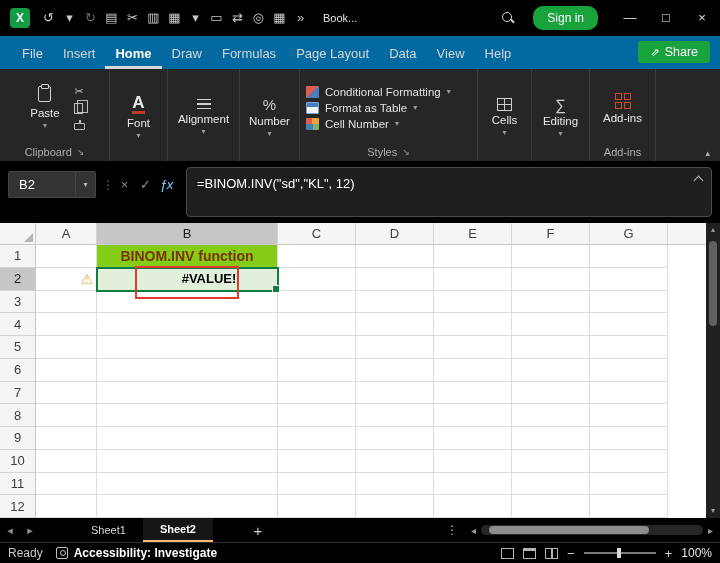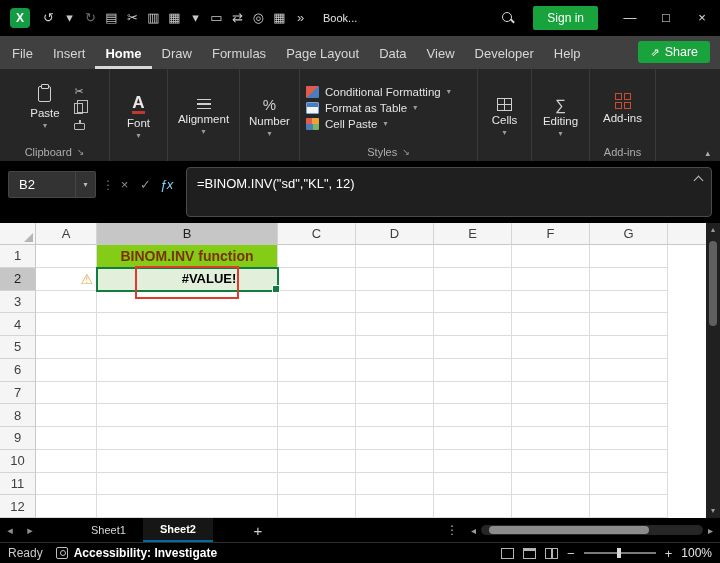--- a/index.html
+++ b/index.html
@@ -11,25 +11,25 @@
 .titlebar{position:absolute;top:0;left:0;right:0;height:36px;display:flex;align-items:center;padding-left:10px;background:#000;}
 .logo{width:20px;height:20px;border-radius:4px;background:#149c44;color:#fff;font-weight:700;font-size:12px;display:flex;align-items:center;justify-content:center;margin-right:8px;}
 .qat{display:flex;align-items:center;}
 .ticon{color:#c9c9c9;font-size:13px;width:21px;text-align:center;line-height:36px;cursor:default;}
 .ticon.dim{color:#6b6b6b;}
 .tname{color:#e4e4e4;font-size:11px;margin:0 10px 0 12px;white-space:nowrap;}
 .titlebar .spacer{flex:1;}
 .searchicon{position:relative;width:14px;height:14px;margin-right:18px;}
 .searchicon::before{content:"";position:absolute;left:1px;top:1px;width:8px;height:8px;border:1.5px solid #d6d6d6;border-radius:50%;}
 .searchicon::after{content:"";position:absolute;left:9px;top:9px;width:5px;height:1.5px;background:#d6d6d6;transform:rotate(45deg);}
-.signin{background:#18A33C;color:#fff;font-size:12px;padding:5px 14px;border-radius:2px;margin-right:14px;cursor:pointer;white-space:nowrap;}
+.signin{background:#18A33C;color:#fff;font-size:12px;padding:5px 14px;border-radius:10px;margin-right:14px;cursor:pointer;white-space:nowrap;}
 .wctl{color:#e0e0e0;width:36px;text-align:center;font-size:13px;line-height:36px;cursor:pointer;}
 
 
-.menubar{position:absolute;top:36px;left:0;right:0;height:33px;display:flex;align-items:flex-end;padding-left:2px;background:#404040;}
+.menubar{position:absolute;top:36px;left:0;right:0;height:33px;display:flex;align-items:flex-end;padding-left:12px;background:#0369a1;}
 .mtab{color:#d6d6d6;font-size:13px;padding:7px 10px 8px;cursor:pointer;white-space:nowrap;}
 .mtab.active{color:#fff;font-weight:700;border-bottom:3px solid #d9d9d9;padding-bottom:5px;}
 .share{position:absolute;right:10px;top:5px;background:#18A33C;color:#fff;font-size:12.5px;padding:4px 12px;border-radius:3px;display:flex;gap:5px;align-items:center;cursor:pointer;}
 .share .sg{font-size:11px;}
 
 
 .ribbon{position:absolute;top:69px;left:0;right:0;height:92px;background:#262626;display:flex;}
 .rgroup{display:flex;flex-direction:column;border-right:1px solid #3a3a3a;}
 .gcontent{flex:1;display:flex;align-items:center;justify-content:center;padding:4px 6px 0;}
 .glabel{height:18px;font-size:11px;color:#adadad;display:flex;align-items:center;justify-content:center;gap:5px;}
@@ -95,21 +95,21 @@
 .vscroll{position:absolute;top:223px;right:0;width:14px;height:295px;background:#202020;display:flex;flex-direction:column;align-items:center;}
 .varrow{color:#9a9a9a;font-size:8px;height:14px;line-height:14px;cursor:pointer;}
 .vthumb{width:8px;height:85px;background:#606060;border-radius:4px;margin-top:4px;cursor:grab;}
 .vspacer{flex:1;}
 
 
 .sheetbar{position:absolute;top:518px;left:0;right:0;height:24px;background:#000;display:flex;align-items:center;}
 .snav{color:#8f8f8f;font-size:11px;width:20px;text-align:center;cursor:pointer;}
 .tabstrip{display:flex;margin-left:34px;height:24px;}
 .sheettab{color:#d9d9d9;font-size:11px;padding:0 17px;line-height:24px;cursor:pointer;}
-.sheettab.active{color:#fff;font-weight:700;background:#161616;border-bottom:2px solid #0369a1;line-height:22px;}
+.sheettab.active{color:#fff;font-weight:700;background:#161616;border-bottom:2px solid #fdba74;line-height:22px;}
 .addsheet{color:#cfcfcf;font-size:15px;width:34px;text-align:center;margin-left:28px;cursor:pointer;}
 .smenu{color:#bdbdbd;margin-left:auto;margin-right:8px;font-size:12px;cursor:pointer;}
 .hscroll{display:flex;align-items:center;width:252px;margin-right:2px;}
 .harrow{color:#9a9a9a;font-size:10px;width:15px;text-align:center;cursor:pointer;}
 .htrack{flex:1;height:10px;background:#262626;border-radius:5px;position:relative;}
 .hthumb{position:absolute;left:8px;top:1px;height:8px;width:160px;background:#8c8c8c;border-radius:4px;cursor:grab;}
 
 
 .statusbar{position:absolute;top:542px;left:0;right:0;height:21px;background:#000;border-top:1px solid #2e2e2e;display:flex;align-items:center;color:#c9c9c9;font-size:12px;padding:0 8px;gap:13px;}
 .acc{display:flex;align-items:center;gap:6px;color:#fff;font-weight:700;cursor:pointer;}
@@ -158,21 +158,20 @@
   <div class="menubar">
     <div class="tabstrip-menu" style="display:flex">
         <span class="mtab">File</span>
         <span class="mtab">Insert</span>
         <span class="mtab active">Home</span>
         <span class="mtab">Draw</span>
         <span class="mtab">Formulas</span>
         <span class="mtab">Page Layout</span>
         <span class="mtab">Data</span>
         <span class="mtab">View</span>
-        <span class="mtab">Developer</span>
         <span class="mtab">Help</span>
       </div>
     <span class="share">
       <span class="sg">⇗</span>
       <span>Share</span>
     </span>
   </div>
 
   <div class="ribbon">
 
@@ -232,21 +231,21 @@
             <span class="stlabel">Conditional Formatting</span>
             <span class="caret">▾</span>
           </div>
           <div class="styles-row">
             <span class="sticon s1"></span>
             <span class="stlabel">Format as Table</span>
             <span class="caret">▾</span>
           </div>
           <div class="styles-row">
             <span class="sticon s2"></span>
-            <span class="stlabel">Cell Paste</span>
+            <span class="stlabel">Cell Number</span>
             <span class="caret">▾</span>
           </div>
         </div>
       <div class="glabel">
         <span>Styles</span>
         <span class="launcher">↘</span>
       </div>
     </div>
 
     <div class="rgroup" style="width:54px">

